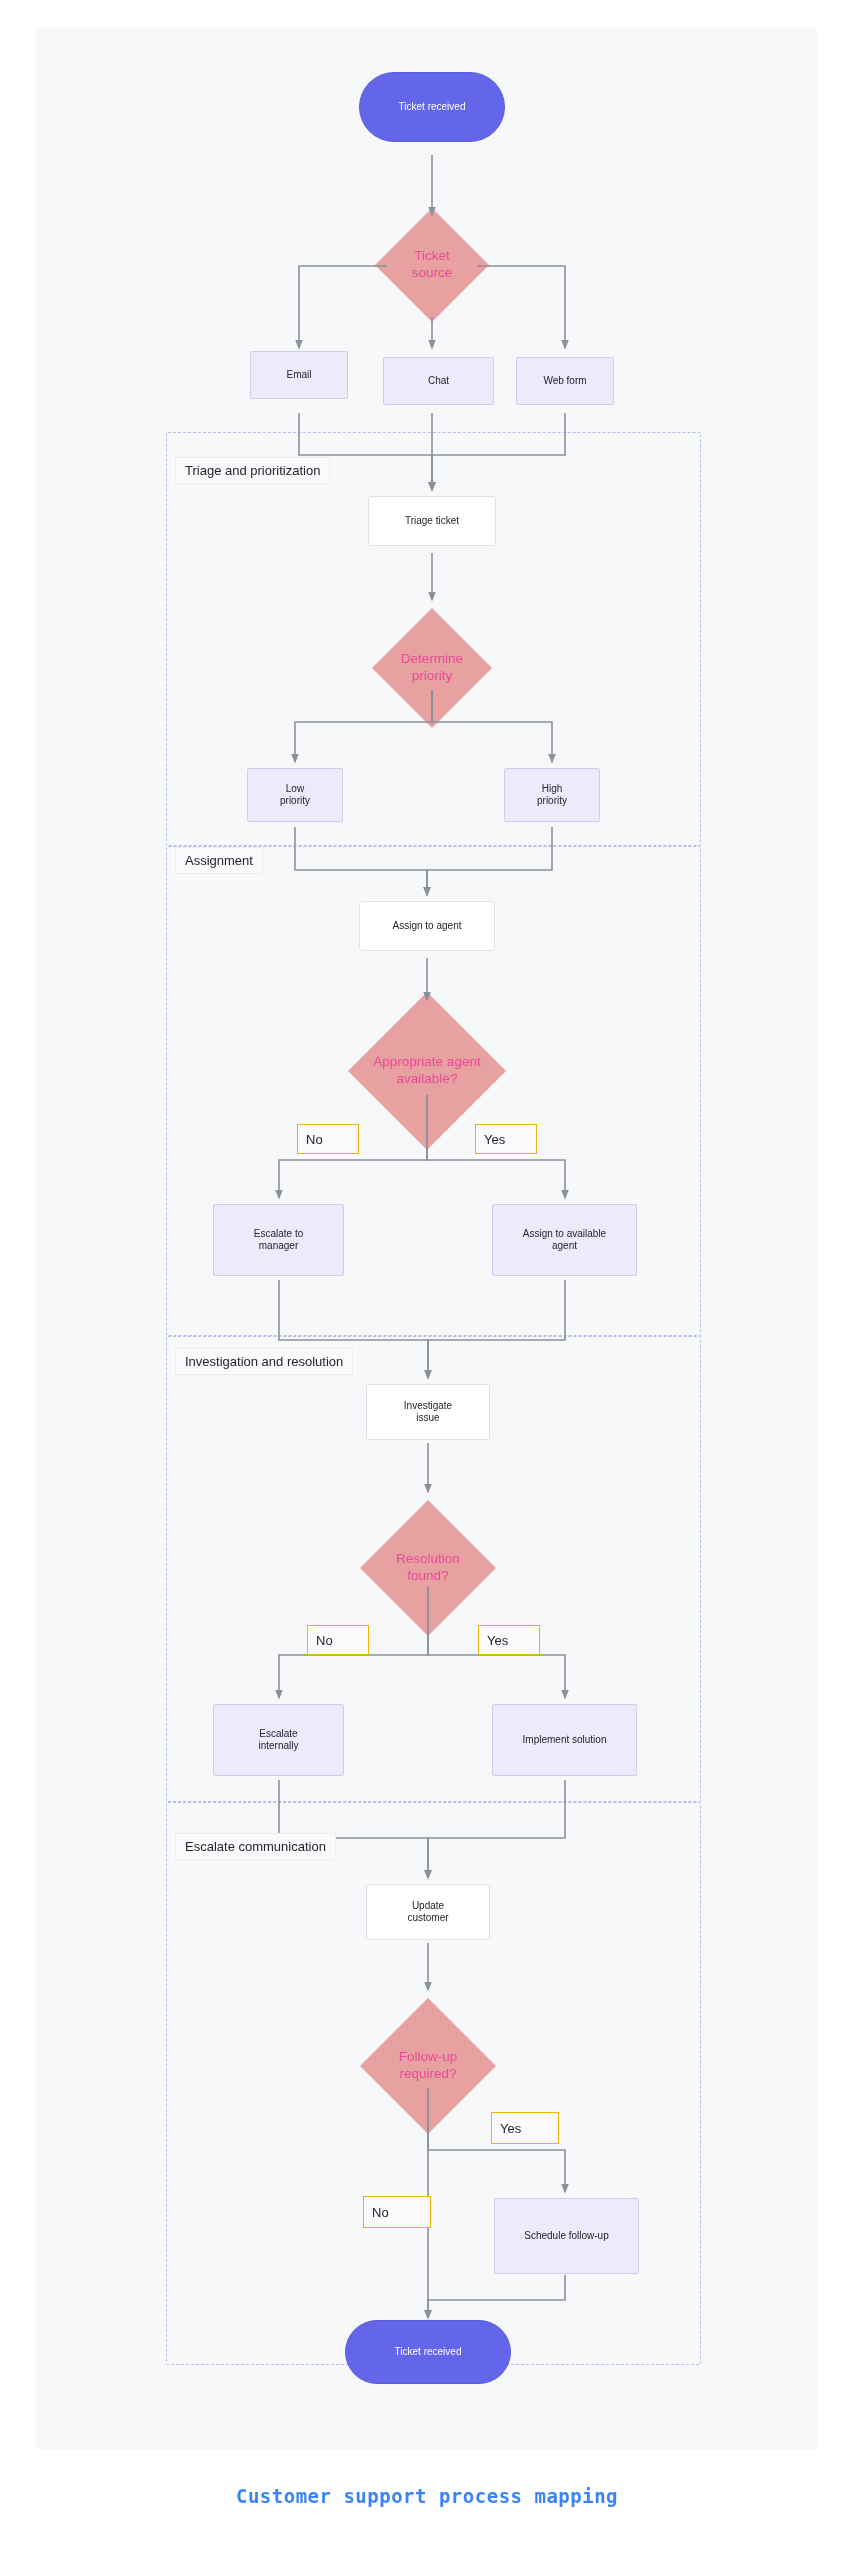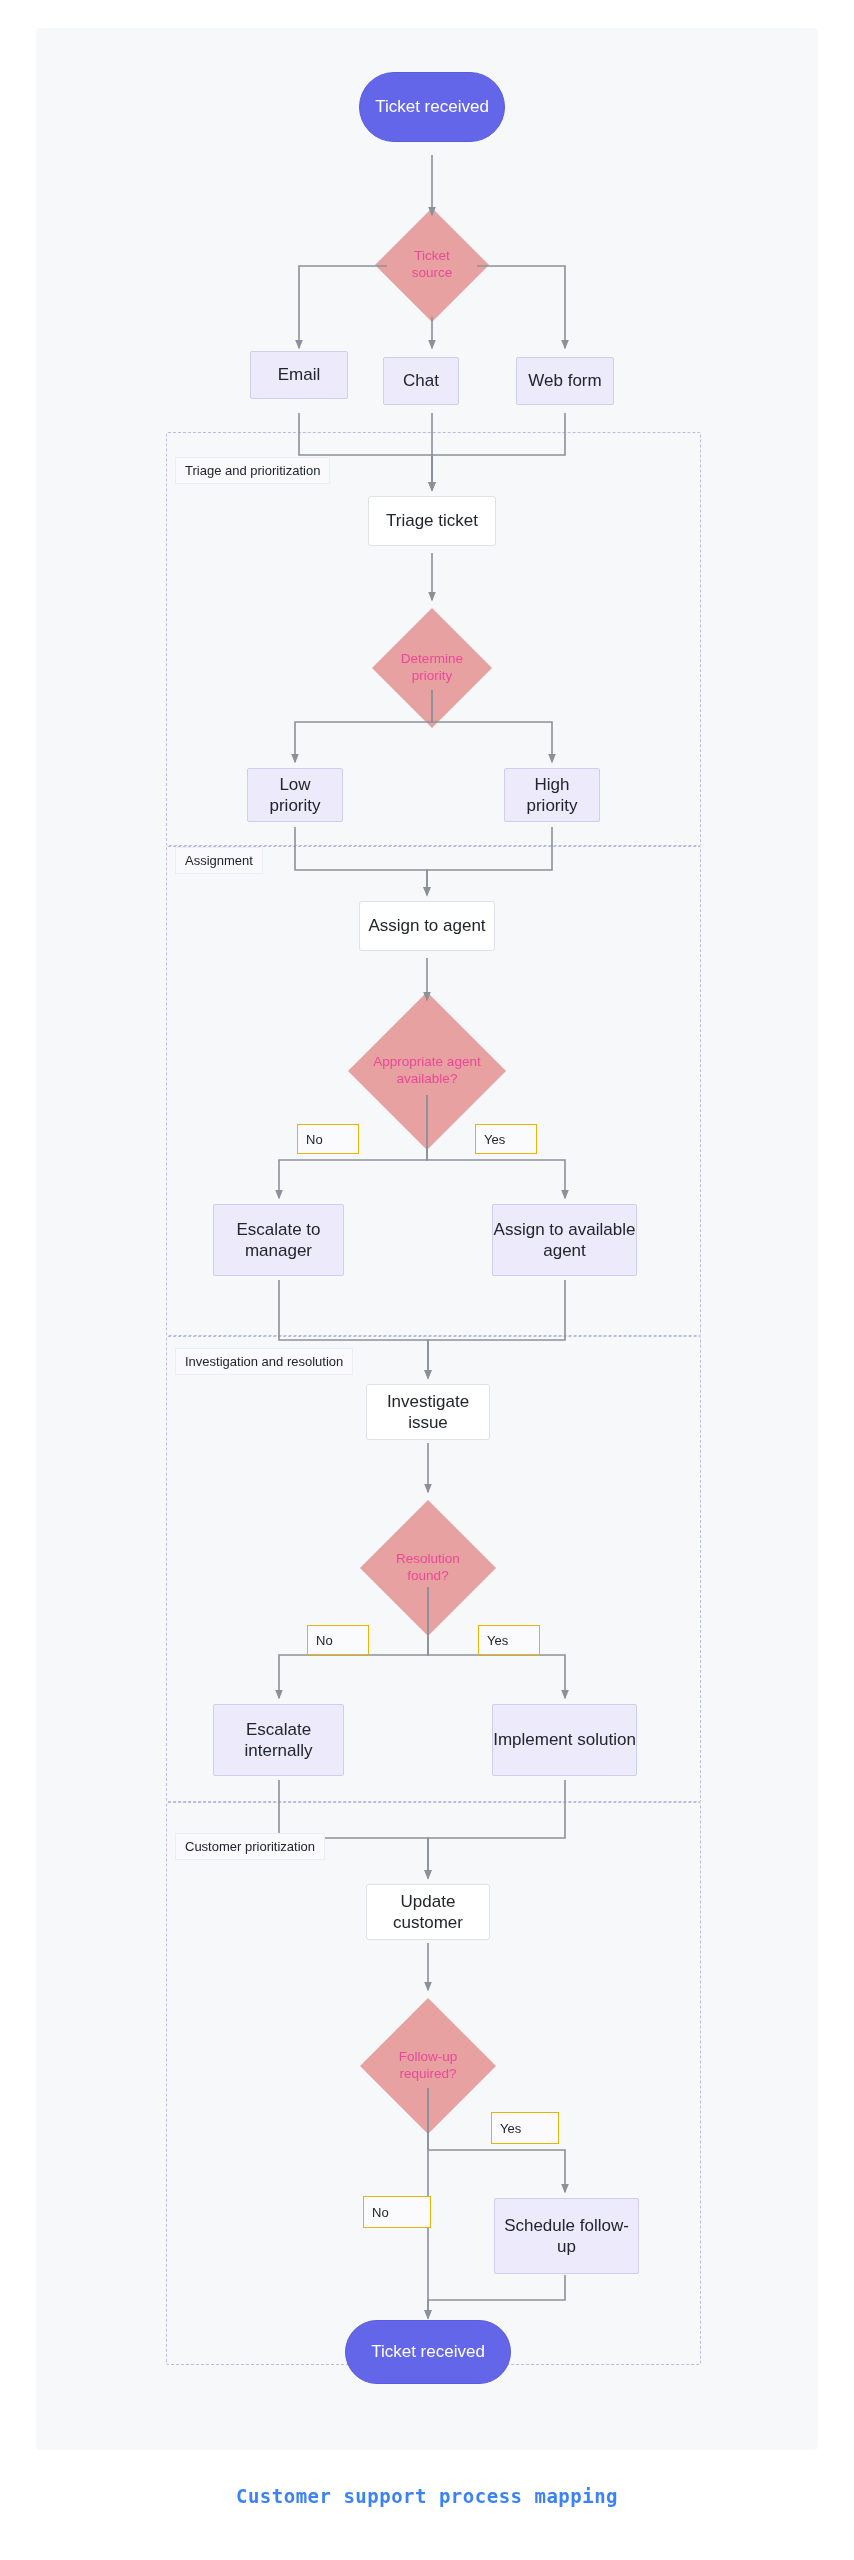--- a/index.html
+++ b/index.html
@@ -32,21 +32,21 @@
   }
   .node {
     position: absolute;
     box-sizing: border-box;
     display: flex;
     align-items: center;
     justify-content: center;
     text-align: center;
     line-height: 1.25;
     color: #22252b;
-    font-size: 17px;
+    font-size: 10px;
     white-space: pre-line;
   }
   .node.terminal {
     background: #6366e8;
     border: 1px solid #5a5ddd;
     border-radius: 999px;
     color: #ffffff;
   }
   .node.process {
     background: #ffffff;
@@ -198,32 +198,32 @@
   <div class="cluster" style="left:166px; top:432px; width:535px; height:414px;"></div>
   <div class="cluster-label" style="left:175px; top:457px;">Triage and prioritization</div>
 
   <div class="cluster" style="left:166px; top:846px; width:535px; height:490px;"></div>
   <div class="cluster-label" style="left:175px; top:847px;">Assignment</div>
 
   <div class="cluster" style="left:166px; top:1336px; width:535px; height:466px;"></div>
   <div class="cluster-label" style="left:175px; top:1348px;">Investigation and resolution</div>
 
   <div class="cluster" style="left:166px; top:1802px; width:535px; height:563px;"></div>
-  <div class="cluster-label" style="left:175px; top:1833px;">Customer prioritization</div>
+  <div class="cluster-label" style="left:175px; top:1833px;">Escalate communication</div>
 
   <div class="node terminal" style="left:359px; top:72px; width:146px; height:70px;">Ticket received</div>
 
   <div class="diamond-wrap" style="left:375px; top:208px; width:114px; height:114px;">
     <div class="diamond-shape"></div>
     <div class="diamond-label">Ticket
 source</div>
   </div>
 
   <div class="node io" style="left:250px; top:351px; width:98px; height:48px;">Email</div>
-  <div class="node io" style="left:383px; top:357px; width:76px; height:48px;">Chat</div>
+  <div class="node io" style="left:383px; top:357px; width:111px; height:48px;">Chat</div>
   <div class="node io" style="left:516px; top:357px; width:98px; height:48px;">Web form</div>
 
   <div class="node process" style="left:368px; top:496px; width:128px; height:50px;">Triage ticket</div>
 
   <div class="diamond-wrap" style="left:372px; top:608px; width:120px; height:120px;">
     <div class="diamond-shape"></div>
     <div class="diamond-label">Determine
 priority</div>
   </div>
 

